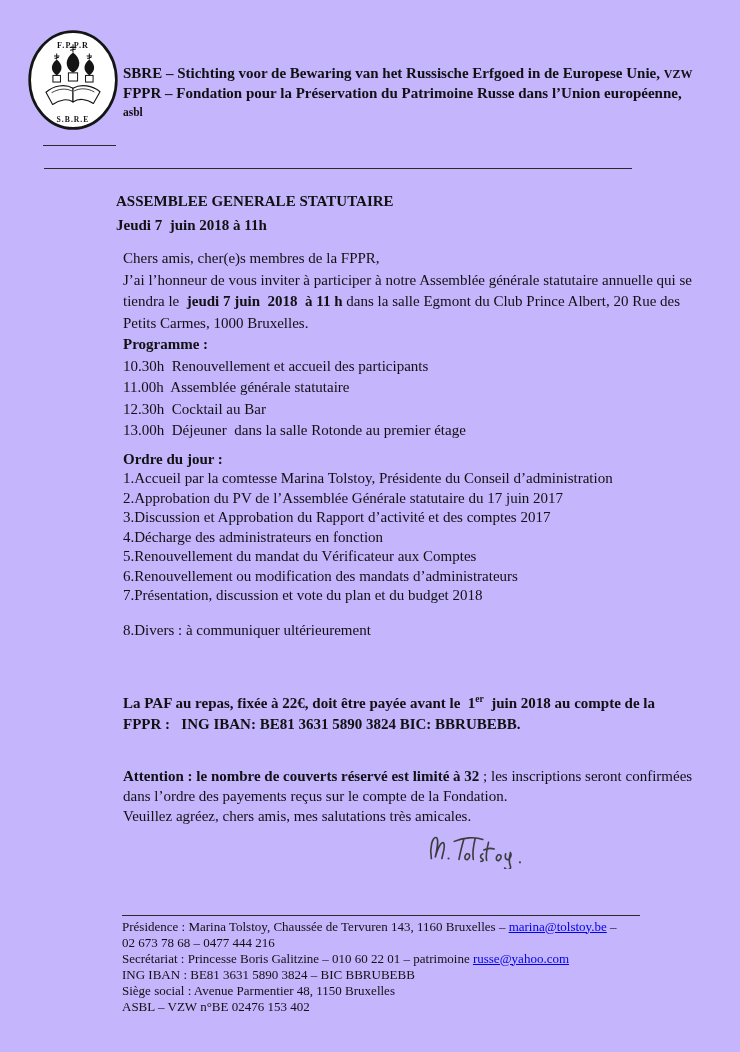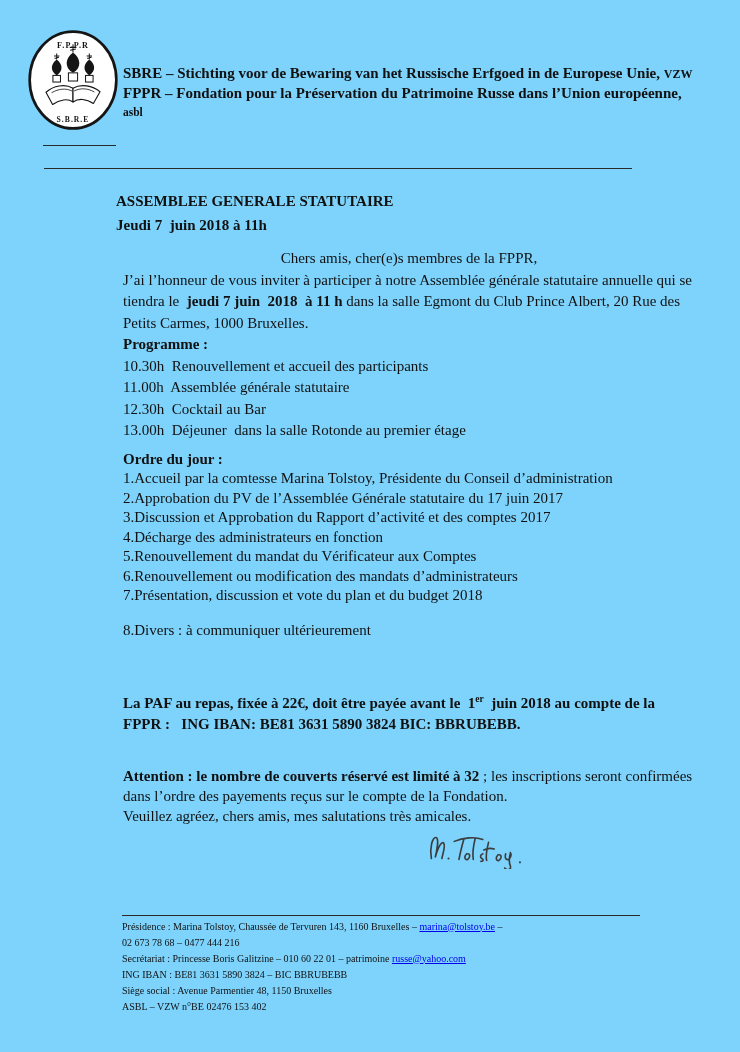--- a/index.html
+++ b/index.html
@@ -2,21 +2,21 @@
 <html><head>
 <meta charset="utf-8">
 <title>Document</title>
 <style>
   * { margin:0; padding:0; box-sizing:border-box; }
   html,body { background:#888; }
   .page {
     position:relative;
     width:740px; height:1052px;
     margin:0 auto;
-    background:#7dd3fc;
+    background:#c4b5fd;
     font-family:"Liberation Serif", serif;
     color:#111;
     overflow:hidden;
   }
   .t { white-space:pre-wrap; }
   .b { font-weight:bold; }
 
   
   .logo { position:absolute; left:26px; top:28px; width:94px; height:104px; }
   .header-text { padding-top:42px; margin-left:123px; margin-right:18px; font-size:15px; }
@@ -28,35 +28,35 @@
   .short-rule { margin:26px 0 0 43px; width:73px; border-top:1.7px solid #2a2a2a; }
   .long-rule  { margin:22px 0 0 44px; width:588px; border-top:1.7px solid #2a2a2a; }
 
   
   .title-block { margin-top:21px; margin-left:116px; font-weight:bold; font-size:15px; line-height:22px; }
   .title-line2 { margin-top:2px; }
 
   
   .content { margin-left:123px; margin-right:45px; font-size:15px; }
   .para { line-height:21.5px; }
-  .content > .first { margin-top:12px;text-align:center; }
+  .content > .first { margin-top:12px; }
   .agenda-block { line-height:19.5px; }
   .agenda-heading { margin-top:8px; }
   .divers-line { margin-top:14px; line-height:21px; }
   .payment-para { margin-top:48px; line-height:21.5px; font-weight:bold; }
   .payment-para sup { font-size:9.5px; }
   .attention-para { margin-top:30px; line-height:20px; }
   .closing-line { line-height:20px;font-family:Liberation Serif, serif; }
 
   
   .sig-img { display:block; margin:3px 0 0 292px; width:128px; height:40px; }
   .sig-name { margin:5px 0 0 272px; line-height:18px; font-size:15px; }
 
   
-  .footer { margin-top:46px; margin-left:122px; margin-right:80px; font-size:10px; }
+  .footer { margin-top:46px; margin-left:122px; margin-right:80px; font-size:13px; }
   .footer-rule { width:518px; border-top:1.3px solid #2a2a2a; margin-bottom:3px; }
   .footer-line { line-height:16px; }
   .link { color:#0000ee; text-decoration:underline; cursor:pointer; }
 
   svg text { font-family:"Liberation Serif", serif; }
 </style>
 </head>
 <body>
 
 <div class="page">

